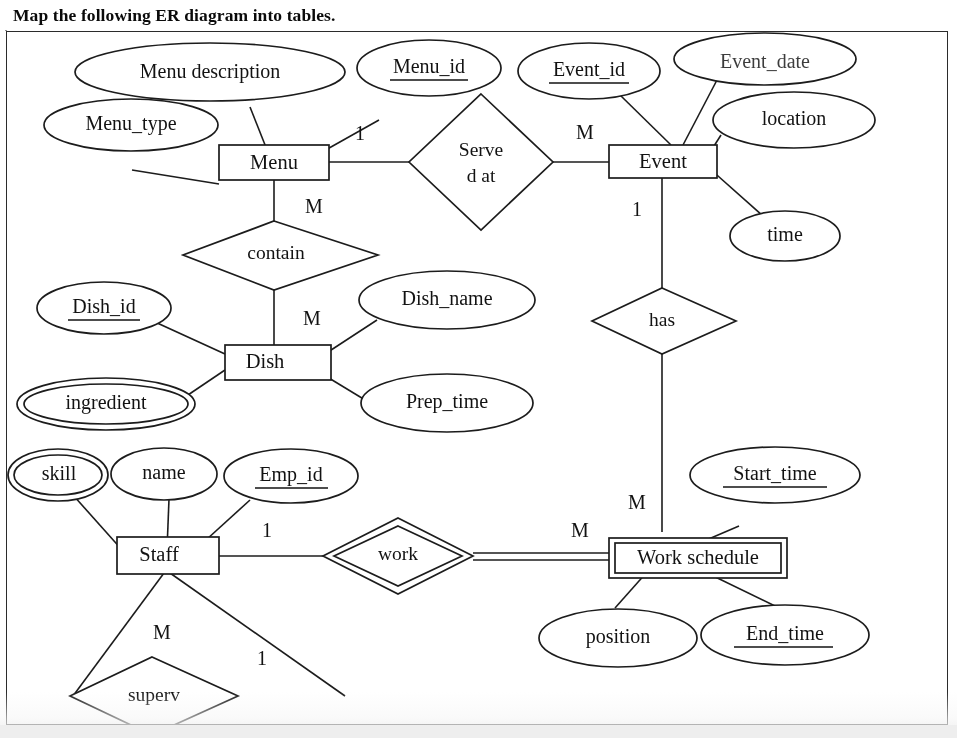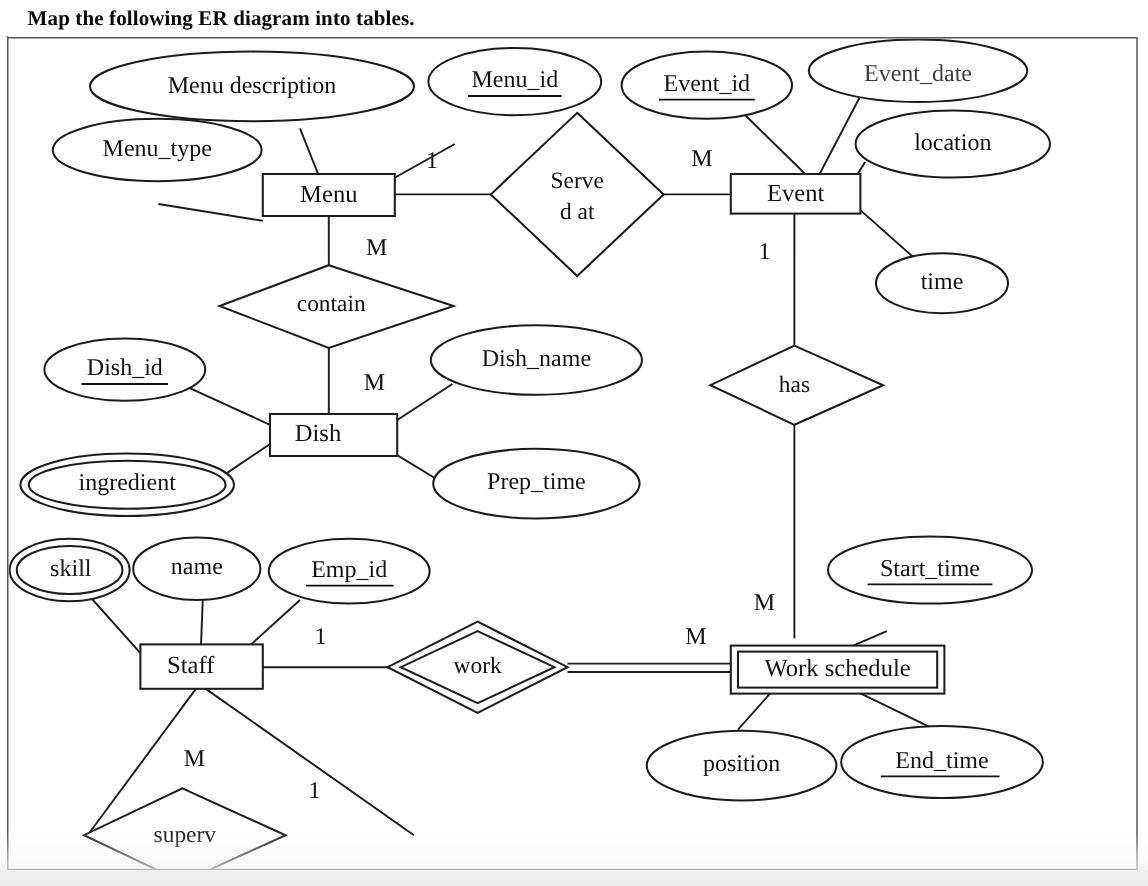--- a/index.html
+++ b/index.html
@@ -30,21 +30,21 @@
     box-sizing: border-box;
     display: flex;
     align-items: center;
     background: #ffffff;
   }
   #question-header .qtext {
     font-family: "Liberation Serif", "DejaVu Serif", serif;
     font-weight: bold;
     font-size: 17.5px;
     color: #0a0a0a;
-    padding-left: 23px;
+    padding-left: 13px;
     letter-spacing: 0.1px;
     white-space: nowrap;
   }
   #left-rule {
     position: absolute;
     left: 5px;
     top: 0;
     width: 2px;
     height: 31px;
     background: #8f8f8f;

